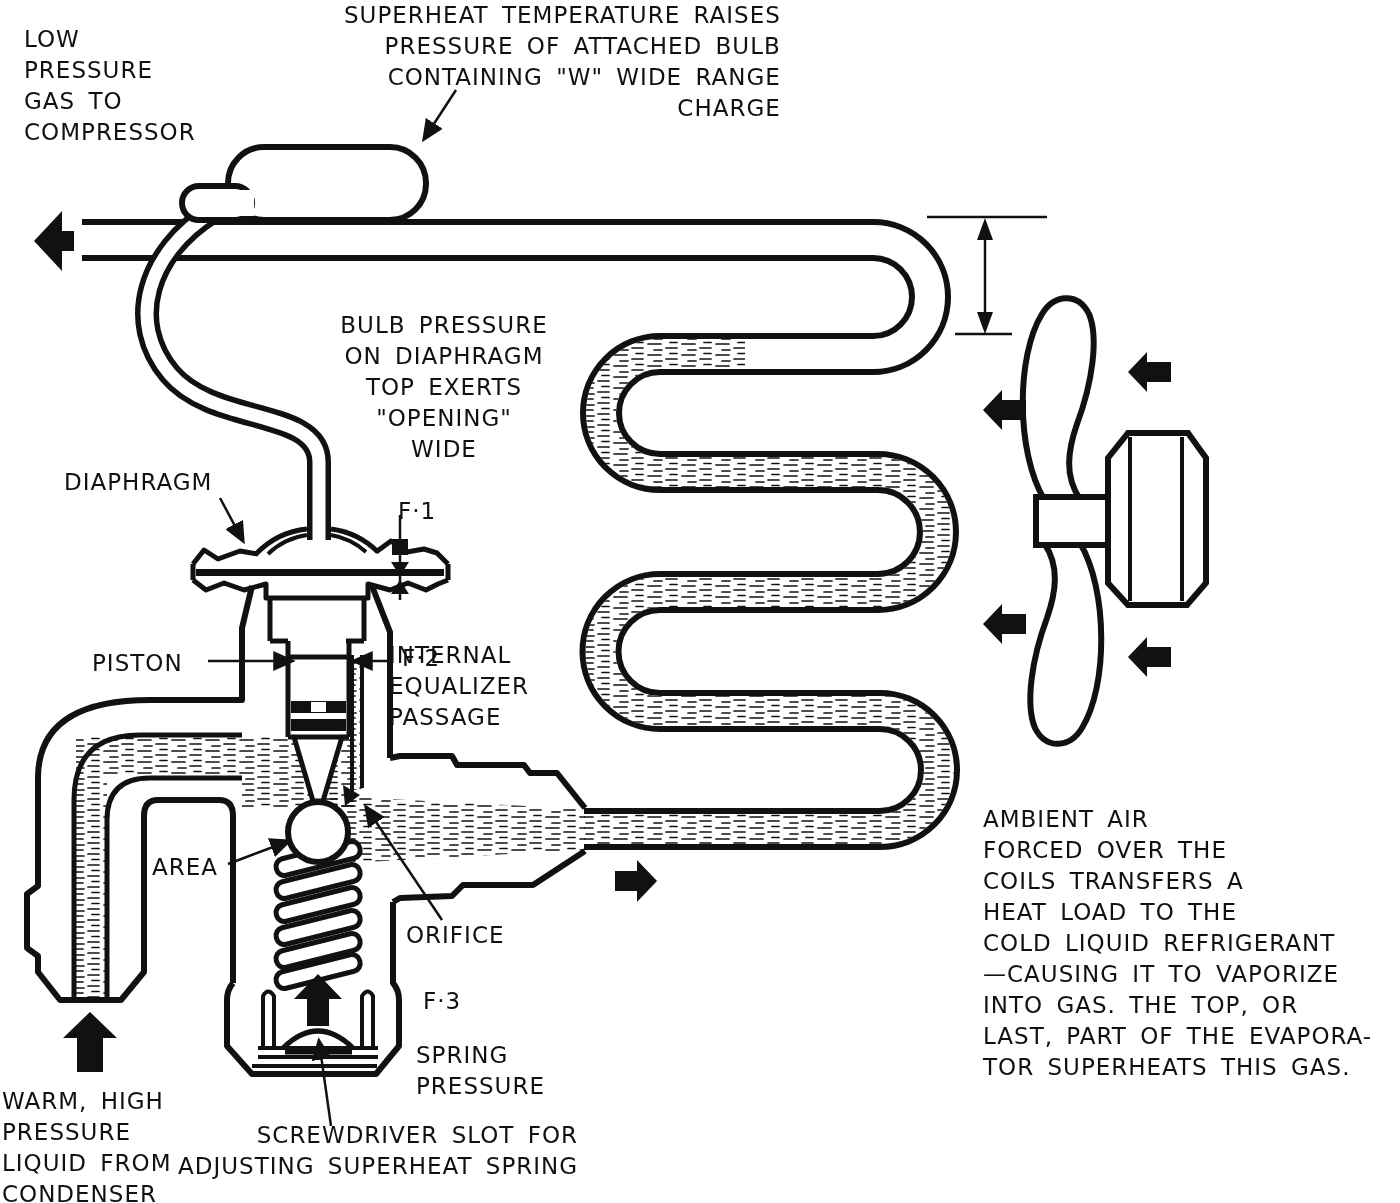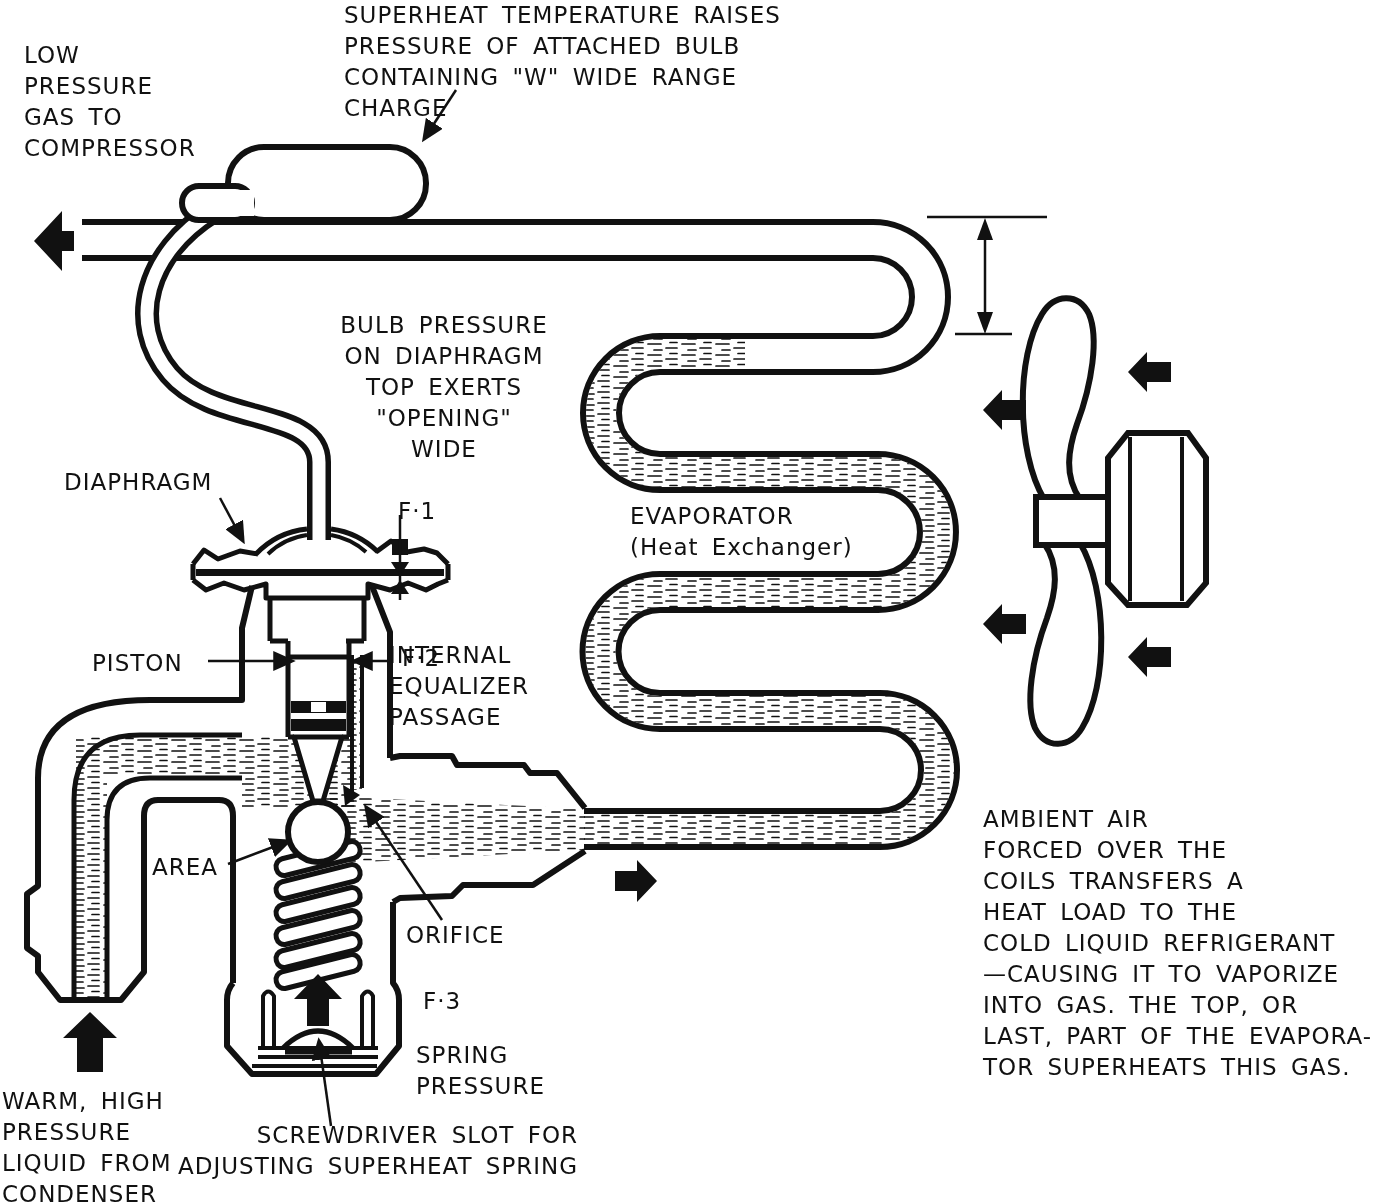--- a/index.html
+++ b/index.html
@@ -145,43 +145,41 @@
     <line x1="456" y1="90" x2="424" y2="139" marker-end="url(#ah)"></line>
     <line x1="220" y1="498" x2="243" y2="541" marker-end="url(#ah)"></line>
     <line x1="208" y1="661" x2="292" y2="661" marker-end="url(#ah)"></line>
     <line x1="388" y1="661" x2="354" y2="661" marker-end="url(#ah)"></line>
     <line x1="228" y1="864" x2="289" y2="841" marker-end="url(#ah)"></line>
     <line x1="442" y1="920" x2="366" y2="807" marker-end="url(#ah)"></line>
     <line x1="331" y1="1126" x2="319" y2="1041" marker-end="url(#ah)"></line>
   </g>
 </svg>
 
-<div class="lbl" style="left:24px;top:40px;">LOW
+<div class="lbl" style="left:24px;top:24px;">LOW
 PRESSURE
 GAS TO
 COMPRESSOR</div>
-<div class="lbl" style="left:344px;top:0px;">SUPERHEAT TEMPERATURE RAISES
+<div class="lbl" style="left:344px;top:0px;text-align:right;">SUPERHEAT TEMPERATURE RAISES
 PRESSURE OF ATTACHED BULB
 CONTAINING "W" WIDE RANGE
 CHARGE</div>
 <div class="lbl c" style="left:330px;top:310px;width:228px;">BULB PRESSURE
 ON DIAPHRAGM
 TOP EXERTS
 "OPENING"
 WIDE</div>
 <div class="lbl" style="left:64px;top:467px;">DIAPHRAGM</div>
 <div class="lbl" style="left:398px;top:496px;">F·1</div>
 <div class="lbl" style="left:402px;top:602px;margin-top:41px;">F·2</div>
 <div class="lbl" style="left:423px;top:986px;">F·3</div>
 <div class="lbl" style="left:92px;top:648px;">PISTON</div>
 <div class="lbl" style="left:389px;top:640px;">INTERNAL
 EQUALIZER
 PASSAGE</div>
-<div class="lbl" style="left:630px;top:501px;">EVAPORATOR
-(Heat Exchanger)</div>
 <div class="lbl" style="left:152px;top:852px;">AREA</div>
 <div class="lbl" style="left:406px;top:920px;">ORIFICE</div>
 <div class="lbl" style="left:983px;top:772px;margin-top:32px;">AMBIENT AIR
 FORCED OVER THE
 COILS TRANSFERS A
 HEAT LOAD TO THE
 COLD LIQUID REFRIGERANT
 —CAUSING IT TO VAPORIZE
 INTO GAS. THE TOP, OR
 LAST, PART OF THE EVAPORA-

